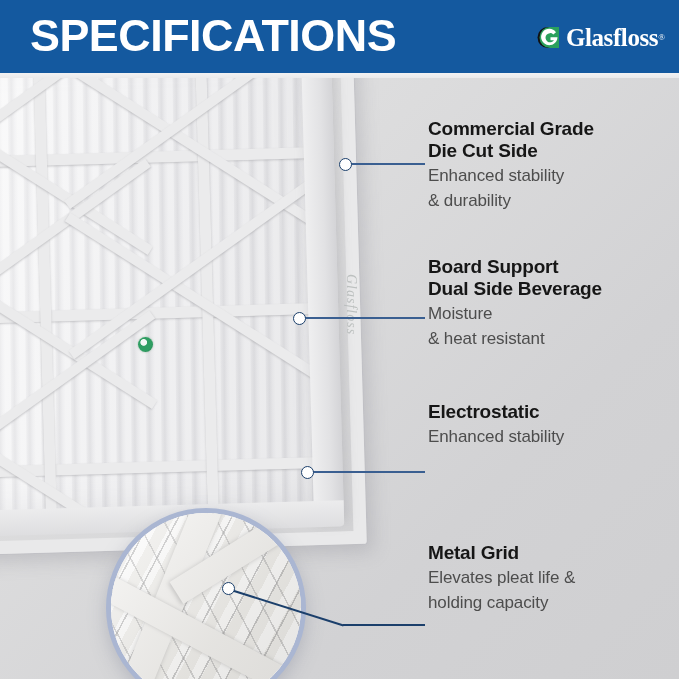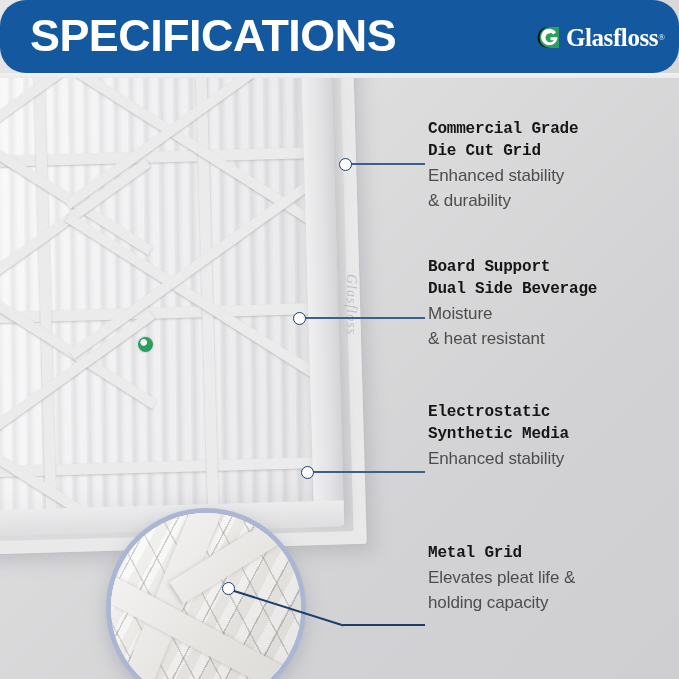--- a/index.html
+++ b/index.html
@@ -5,21 +5,21 @@
   html,body{margin:0;padding:0;}
   body{
     width:679px;height:679px;overflow:hidden;
     font-family:"Liberation Sans", sans-serif;
     background:#d6d6d7;
   }
   .page{position:relative;width:679px;height:679px;overflow:hidden;
     background:linear-gradient(135deg,#e6e6e7 0%,#dcdcdd 38%,#d2d2d4 72%,#cfcfd1 100%);}
 
   
-  .header{position:absolute;left:0;top:0;width:679px;height:73px;background:#14599f;overflow:hidden;border-radius:26px;}
+  .header{position:absolute;left:0;top:0;width:679px;height:73px;background:#14599f;overflow:hidden;}
   .header-title{position:absolute;left:30px;top:11px;color:#ffffff;
     font-size:44px;font-weight:bold;letter-spacing:-0.5px;line-height:50px;
     font-family:"Liberation Sans", sans-serif;
     transform:scaleX(1.02);transform-origin:left center;}
   .logo{position:absolute;right:14px;top:22px;height:30px;display:flex;align-items:center;}
   .logo-mark{position:relative;width:28px;height:27px;margin-right:1px;}
   .logo-word{color:#ffffff;font-family:"Liberation Serif", serif;font-weight:bold;
     font-size:25px;letter-spacing:-0.4px;line-height:27px;}
   .logo-tm{color:#ffffff;font-size:9px;vertical-align:super;font-family:"Liberation Serif",serif;}
 
@@ -81,21 +81,21 @@
       repeating-linear-gradient(118deg,#ffffff 0 11px,#f0efec 11px 22px);}
   .mag-sheen{position:absolute;inset:0;
     background:linear-gradient(130deg,rgba(255,255,255,.42),rgba(195,193,188,.3) 60%,rgba(160,158,154,.28));}
   .mag-wire{position:absolute;background:#f3f2f0;box-shadow:0 2px 4px rgba(130,130,132,.5);}
   .mag-w1{width:30px;height:270px;left:46px;top:-52px;transform:rotate(22deg);transform-origin:center;}
   .mag-w2{width:26px;height:250px;left:60px;top:-10px;transform:rotate(-62deg);transform-origin:center;}
   .mag-w3{width:26px;height:230px;left:150px;top:-96px;transform:rotate(58deg);transform-origin:center;}
 
   
   .callout{position:absolute;left:428px;width:250px;}
-  .c-title{font-size:16px;font-weight:bold;color:#161616;line-height:22px;letter-spacing:-0.2px;font-family:Liberation Mono, monospace;}
+  .c-title{font-size:19px;font-weight:bold;color:#161616;line-height:22px;letter-spacing:-0.2px;}
   .c-sub{font-size:17px;color:#4d4d4d;line-height:23px;margin-top:2px;letter-spacing:-0.1px;}
 
   
   .dot{position:absolute;width:11px;height:11px;border-radius:50%;
     background:#ffffff;border:1.5px solid #1b3f6b;z-index:12;}
   .lead{position:absolute;height:1.6px;background:#3a5f91;z-index:11;}
   .lead-ang{position:absolute;height:1.6px;background:#1b3f6b;z-index:11;transform-origin:left center;}
 </style>
 </head>
 <body>
@@ -167,35 +167,34 @@
 
   <div class="dot" style="left:301px;top:466px;"></div>
   <div class="lead" style="left:311px;top:471px;width:114px;"></div>
 
   <div class="dot" style="left:222px;top:582px;"></div>
   <div class="lead-ang" style="left:231px;top:589px;width:118px;transform:rotate(17.5deg);"></div>
   <div class="lead" style="left:343px;top:624px;width:82px;background:#1b3f6b;"></div>
 
   <div class="callout" style="top:118px;">
     <div class="c-title">Commercial Grade</div>
-    <div class="c-title">Die Cut Grid</div>
+    <div class="c-title">Die Cut Side</div>
     <div class="c-sub">Enhanced stability</div>
     <div class="c-sub">&amp; durability</div>
   </div>
 
   <div class="callout" style="top:256px;">
     <div class="c-title">Board Support</div>
     <div class="c-title">Dual Side Beverage</div>
     <div class="c-sub">Moisture</div>
     <div class="c-sub">&amp; heat resistant</div>
   </div>
 
   <div class="callout" style="top:401px;">
     <div class="c-title">Electrostatic</div>
-    <div class="c-title">Synthetic Media</div>
     <div class="c-sub">Enhanced stability</div>
   </div>
 
   <div class="callout" style="top:542px;">
     <div class="c-title">Metal Grid</div>
     <div class="c-sub">Elevates pleat life &amp;</div>
     <div class="c-sub">holding capacity</div>
   </div>
 
 </div>

